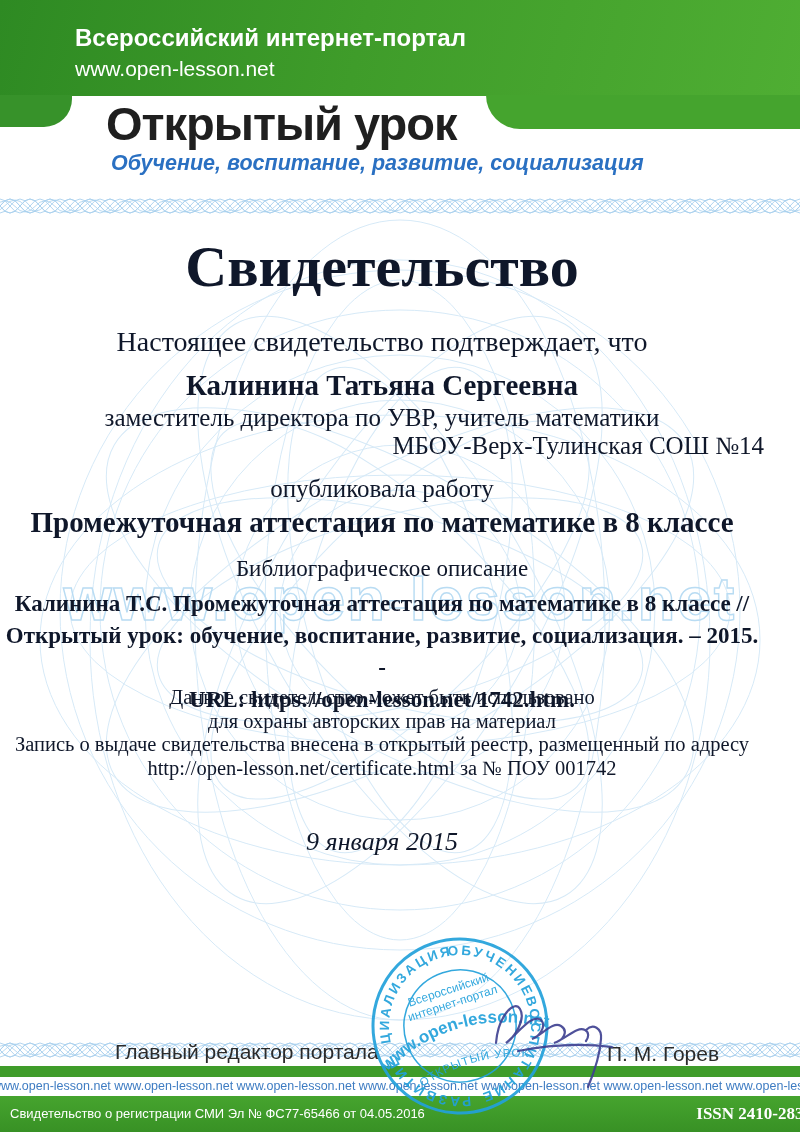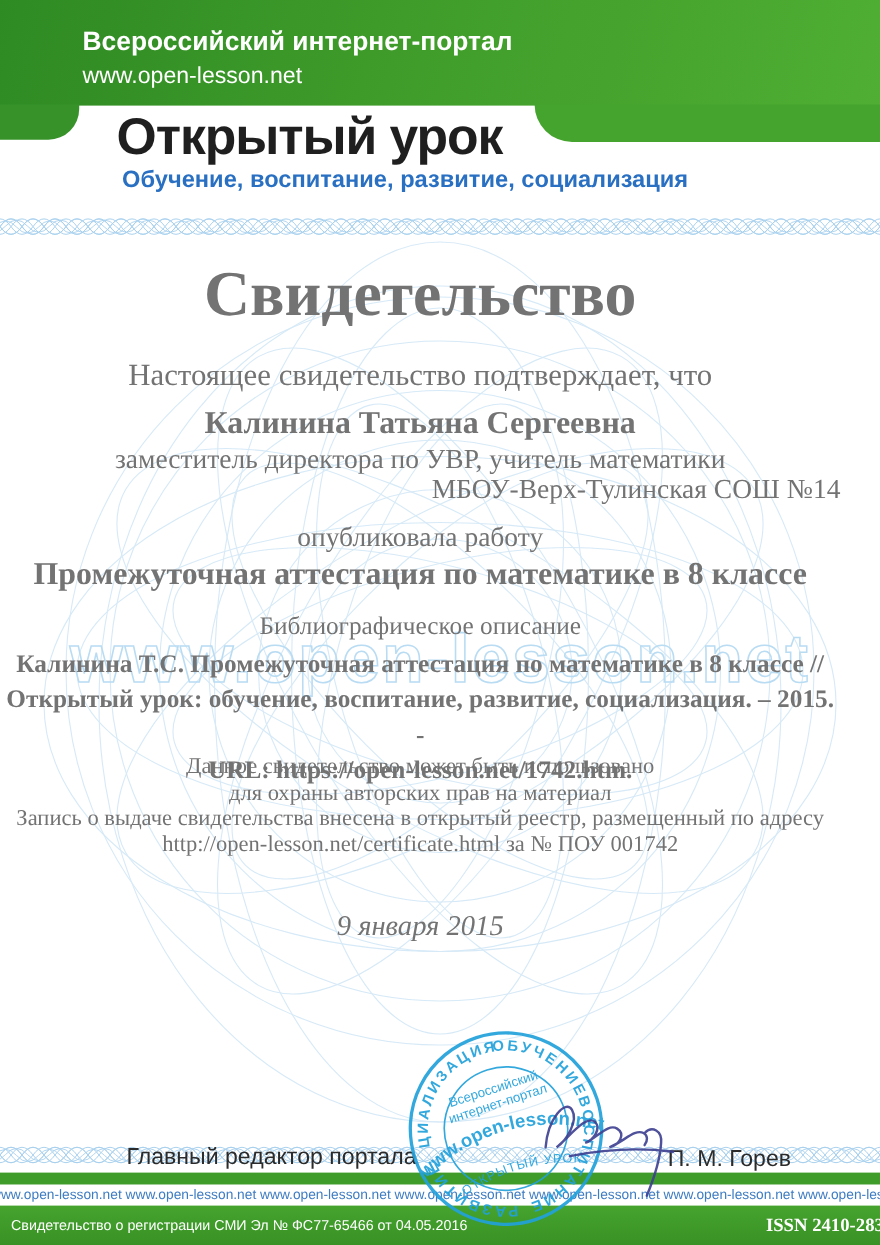--- a/index.html
+++ b/index.html
@@ -9,29 +9,29 @@
   .green-band{position:absolute;left:0;top:0;width:800px;height:96px;
       background:linear-gradient(105deg,#2e8a23 0%,#3f9c2a 45%,#4fae33 100%);z-index:3;}
   .green-left{position:absolute;left:0;top:95px;width:72px;height:32px;background:#37922a;
       border-bottom-right-radius:28px;z-index:3;}
   .green-right{position:absolute;left:486px;top:95px;width:314px;height:34px;background:#45a42e;
       border-bottom-left-radius:34px;z-index:3;}
   .portal-title{position:absolute;left:75px;top:24px;font-size:24px;font-weight:700;color:#fff;z-index:4;}
   .portal-url{position:absolute;left:75px;top:57px;font-size:21px;color:#fff;z-index:4;}
   .site-name{position:absolute;left:106px;top:96px;font-size:47px;font-weight:700;color:#1f1f1f;
       letter-spacing:-1px;z-index:4;}
-  .site-tagline{position:absolute;left:111px;top:151px;font-size:21.5px;
+  .site-tagline{position:absolute;left:111px;top:151px;font-size:21.5px;font-style:italic;
       font-weight:700;color:#2a70c2;z-index:4;text-align:center;}
   
   .wave-strip{position:absolute;left:0;z-index:2;}
   .wave-top{top:193px;}
   .wave-bottom{top:1037px;}
   .rosette{position:absolute;left:0;top:0;z-index:0;}
   
-  .ctext{position:absolute;left:0;width:764px;text-align:center;color:#737373;
+  .ctext{position:absolute;left:0;width:764px;text-align:center;color:#0f172a;
       font-family:"Liberation Serif",serif;z-index:1;}
   .cert-title{top:233px;font-size:58px;font-weight:700;}
   .confirm-line{top:326px;font-size:28px;}
   .recipient-name{top:369px;font-size:29px;font-weight:700;}
   .recipient-position{top:404px;font-size:25px;}
   .recipient-school{top:432px;font-size:25px;text-align:right;}
   .action-line{top:475px;font-size:25px;}
   .work-title{top:506px;font-size:29px;font-weight:700;}
   .bib-heading{top:556px;font-size:23px;}
   .bib-text{top:588px;font-size:23px;font-weight:700;line-height:32px;white-space:pre-line;}

